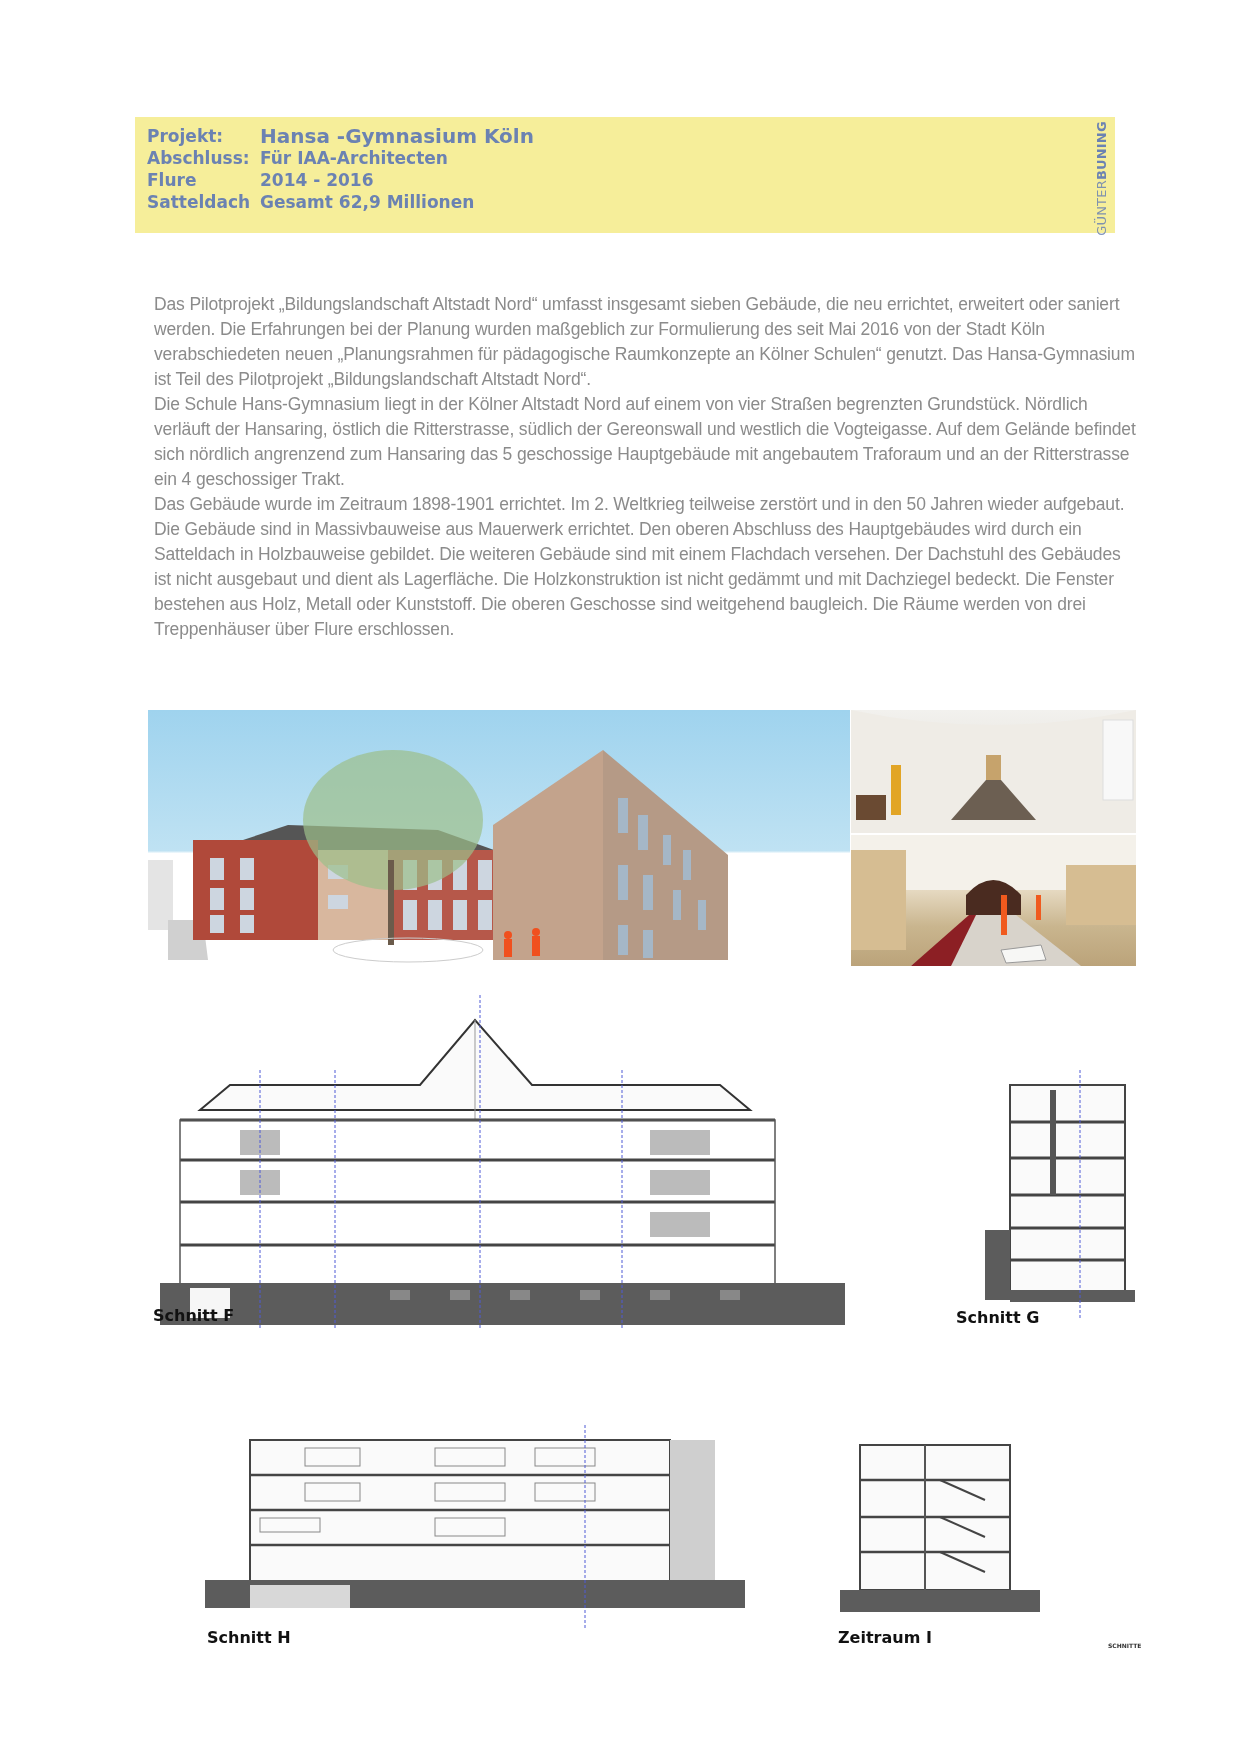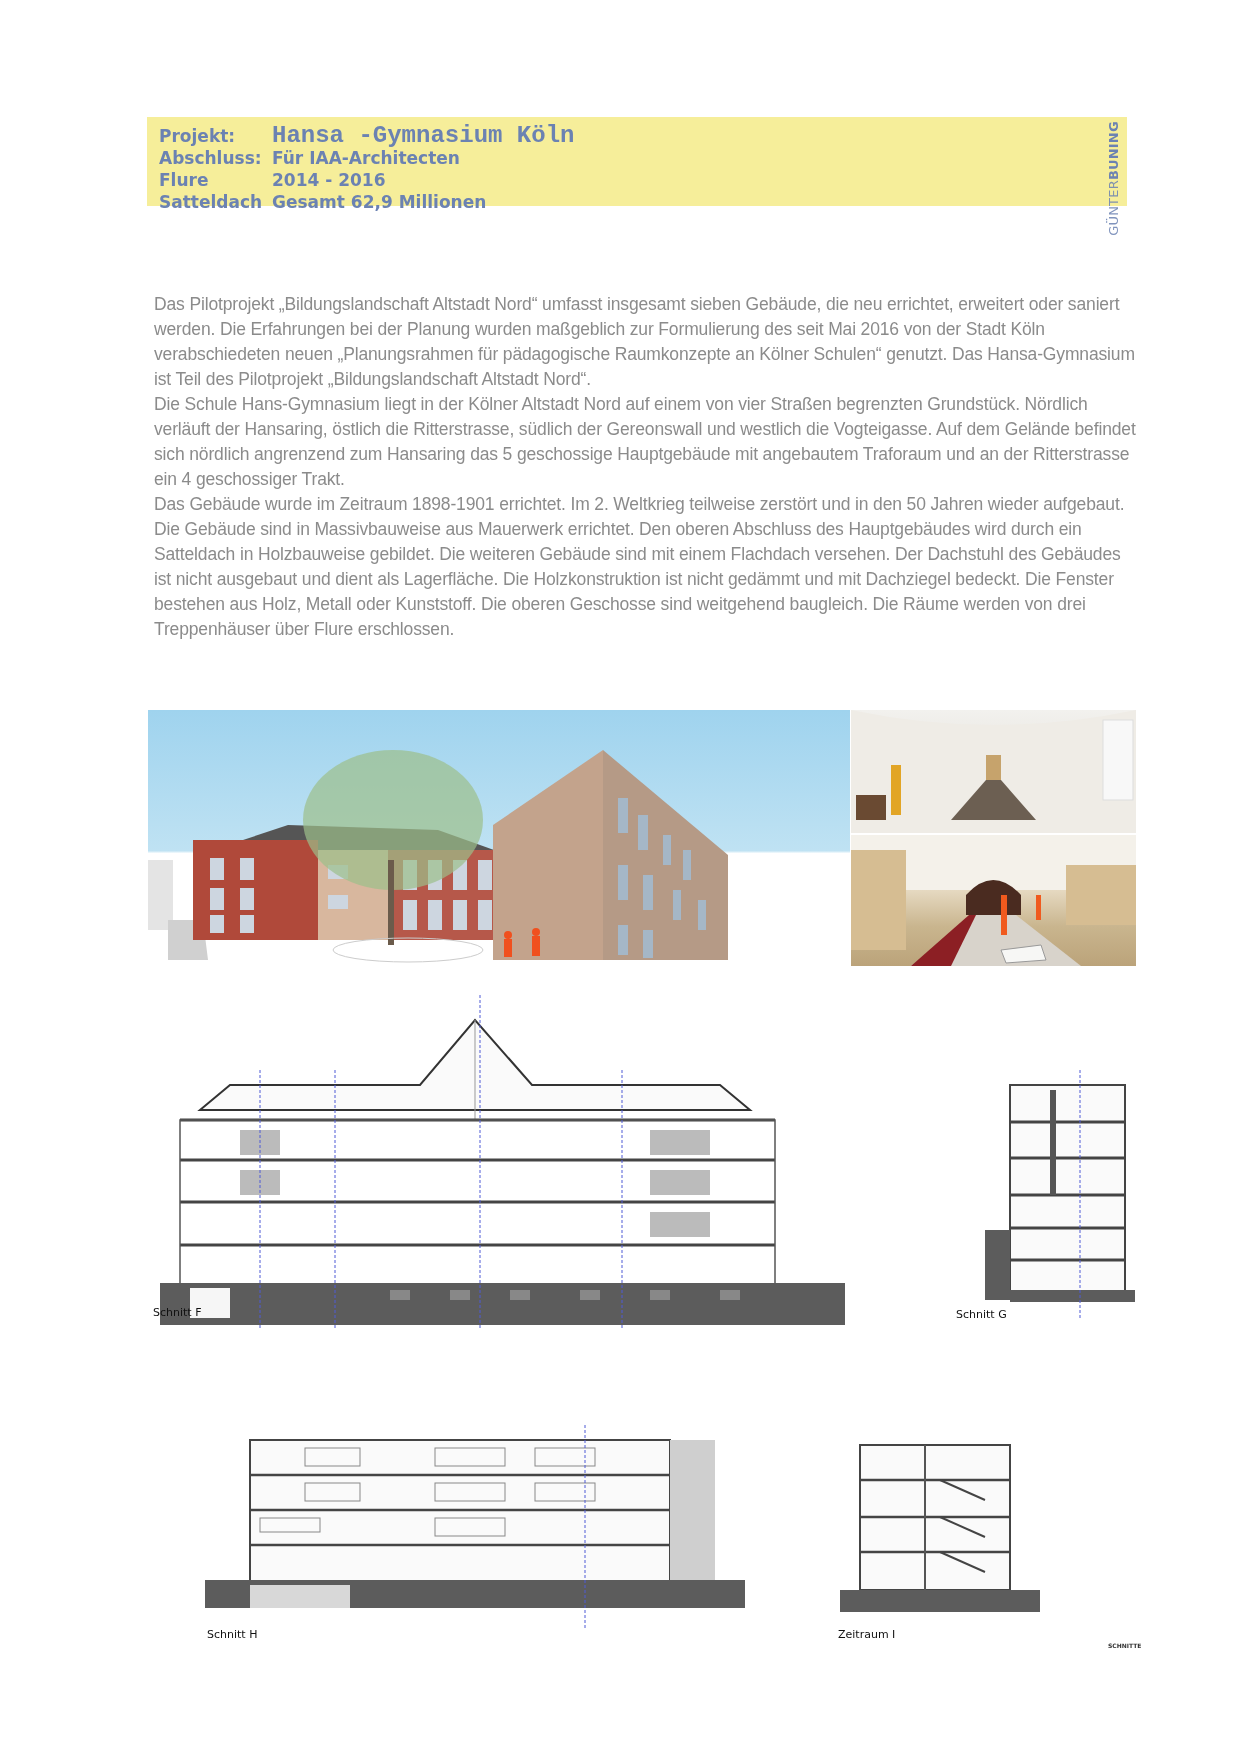--- a/index.html
+++ b/index.html
@@ -1,27 +1,27 @@
 <!DOCTYPE html>
 <html><head>
 <meta charset="utf-8">
 <style>
   html, body { margin: 0; padding: 0; background: #ffffff; }
   body { width: 1242px; height: 1756px; position: relative; overflow: hidden; font-family: "DejaVu Sans", sans-serif; }
 
   .info-box {
-    position: absolute; left: 147px; top: 117px; width: 980px; height: 89px;
+    position: absolute; left: 135px; top: 117px; width: 980px; height: 116px;
     background: #f6ee9a;
   }
   .info-grid {
     position: absolute; left: 12px; top: 8px;
     display: grid; grid-template-columns: 113px auto; row-gap: 0px;
     color: #6b82b2; font-weight: bold; font-size: 17px; line-height: 22px;
   }
-  .info-grid .val-title { font-size: 24px; font-family: Liberation Mono, monospace; }
+  .info-grid .val-title { font-size: 20px; }
   .brand {
     position: absolute; right: 3px; top: 6px; width: 22px; height: 110px;
     display: flex; align-items: center; justify-content: center;
   }
   .brand-inner {
     transform: rotate(-90deg); white-space: nowrap; color: #6b82b2; font-size: 13px; letter-spacing: 0.2px;
   }
   .brand-inner .light { font-weight: normal; opacity: 0.85; }
   .brand-inner .bold { font-weight: bold; }
 
@@ -37,21 +37,21 @@
     position: absolute; left: 0; top: 0; width: 702px; height: 256px;
     background: linear-gradient(#9fd3ee 0%, #bfe2f3 55%, #ffffff 56%, #ffffff 100%);
     overflow: hidden;
   }
   .photos { position: absolute; left: 703px; top: 0; width: 285px; height: 256px; }
   .photo { position: absolute; left: 0; width: 285px; overflow: hidden; }
   .photo-top { top: 0; height: 123px; background: linear-gradient(#f2f1ee 0%, #e6e3dc 50%, #8a7e6c 80%, #5a4f43 100%); }
   .photo-bottom { top: 125px; height: 131px; background: linear-gradient(#f4f1ea 0%, #e8dcc5 40%, #c9b58e 70%, #bba37a 100%); }
 
   .drawing { position: absolute; }
-  .sec-label { position: absolute; font-weight: normal; font-size: 11px; color: #111; }
+  .sec-label { position: absolute; font-weight: bold; font-size: 16px; color: #111; }
   .stamp { position: absolute; left: 1108px; top: 1643px; font-size: 5px; color: #555; line-height: 6px; }
   .stamp .big { font-size: 6px; font-weight: bold; color: #333; }
 </style>
 </head>
 <body>
 
 <div class="info-box">
   <div class="info-grid">
     <span>Projekt:</span>
     <span class="val-title">Hansa -Gymnasium Köln</span>

